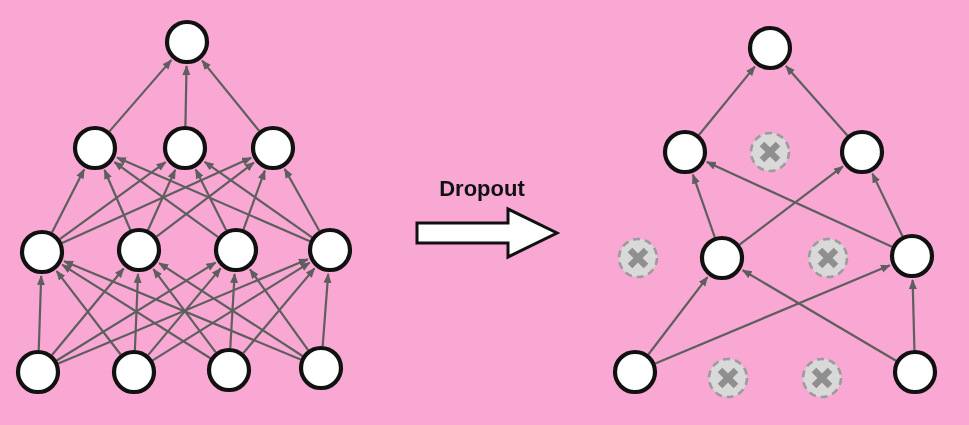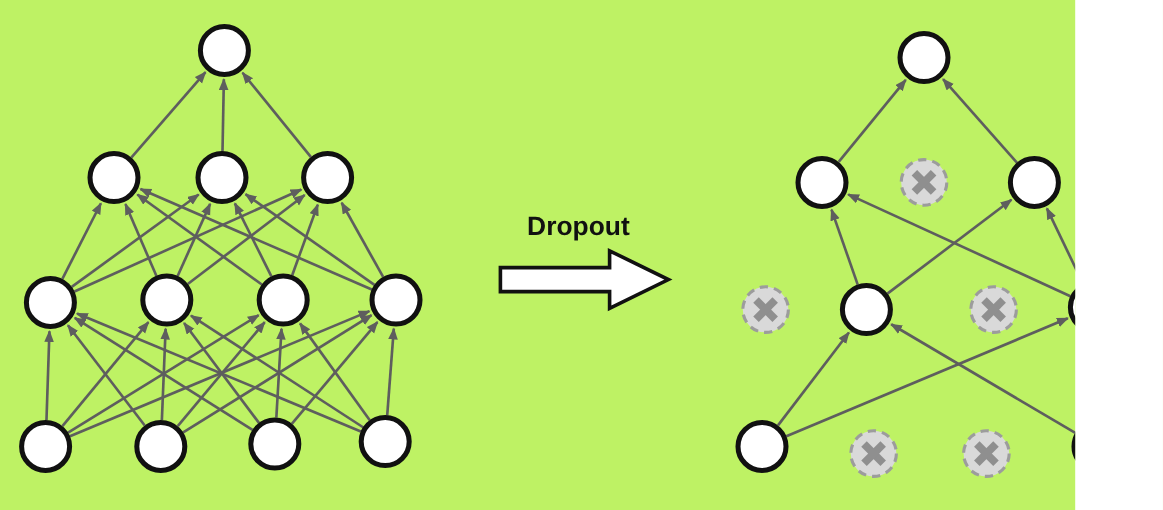--- a/index.html
+++ b/index.html
@@ -3,23 +3,23 @@
 <meta charset="utf-8">
 <style>
   html, body {
     margin: 0;
     padding: 0;
     background: #ffffff;
     font-family: "Liberation Sans", sans-serif;
   }
   #stage {
     position: relative;
-    width: 896px;
+    width: 969px;
     height: 425px;
-    background: #bef264;
+    background: #f9a8d4;
     overflow: hidden;
   }
   svg { display: block; }
   .dropout-label {
     font-family: "Liberation Sans", sans-serif;
     font-weight: bold;
     font-size: 22px;
     fill: #111111;
   }
 </style>

